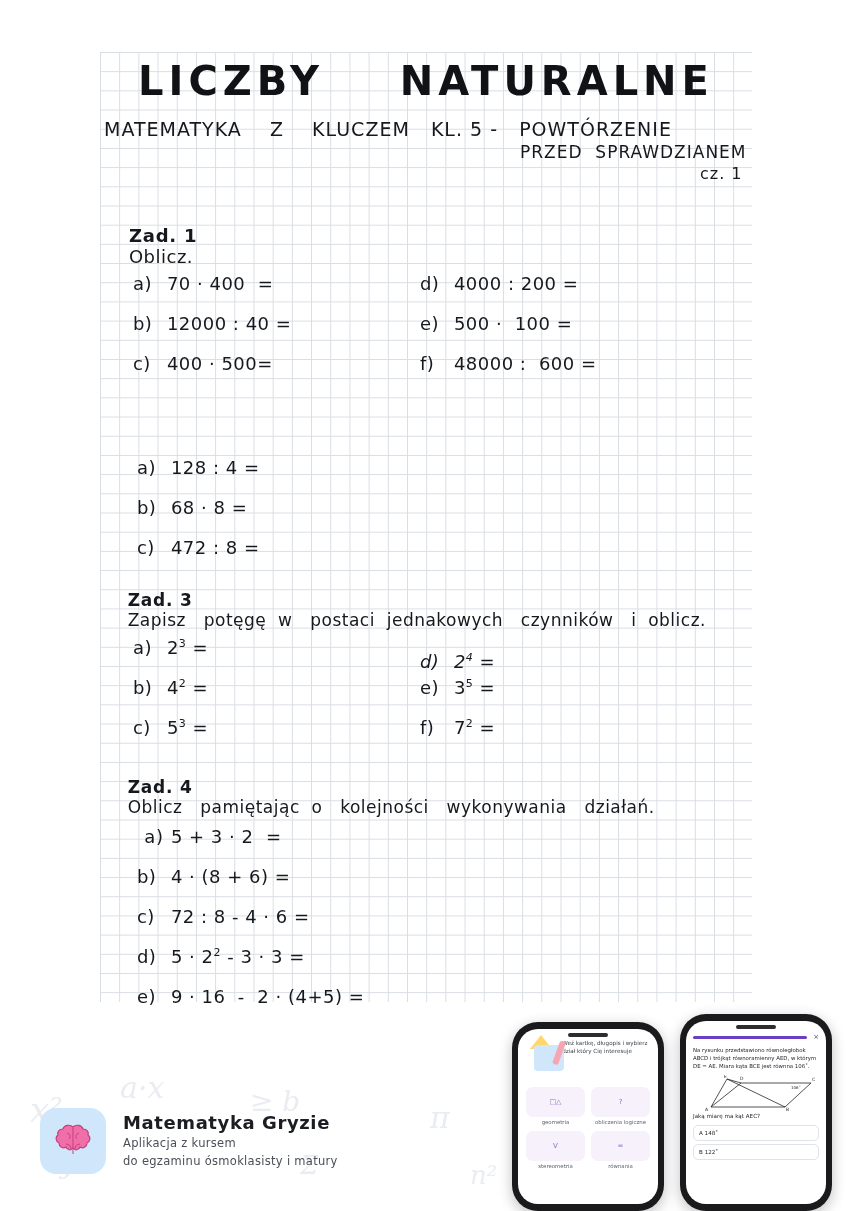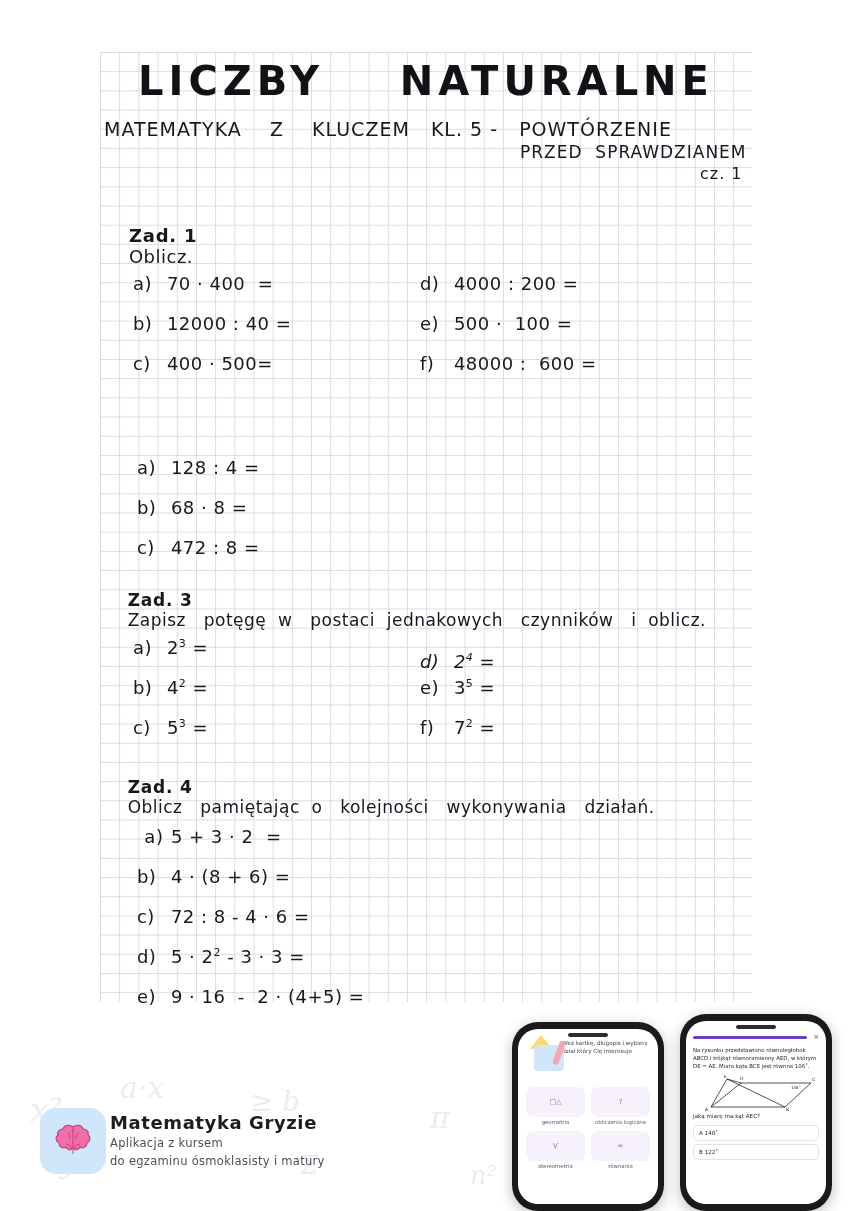--- a/index.html
+++ b/index.html
@@ -90,21 +90,21 @@
   .item .lbl { display: inline-block; width: 34px; }
   .item sup { font-size: 11px; vertical-align: super; }
 
   
   .brand {
     position: absolute;
     left: 40px;
     top: 1108px;
     display: flex;
     align-items: center;
-    gap: 4px;
+    gap: 17px;
   }
   .brand-logo {
     width: 66px; height: 66px;
     border-radius: 16px;
     background: #cfe6fb;
     display: flex; align-items: center; justify-content: center;
   }
   .brand-text .bt-title {
     font-size: 18px;
     font-weight: bold;

